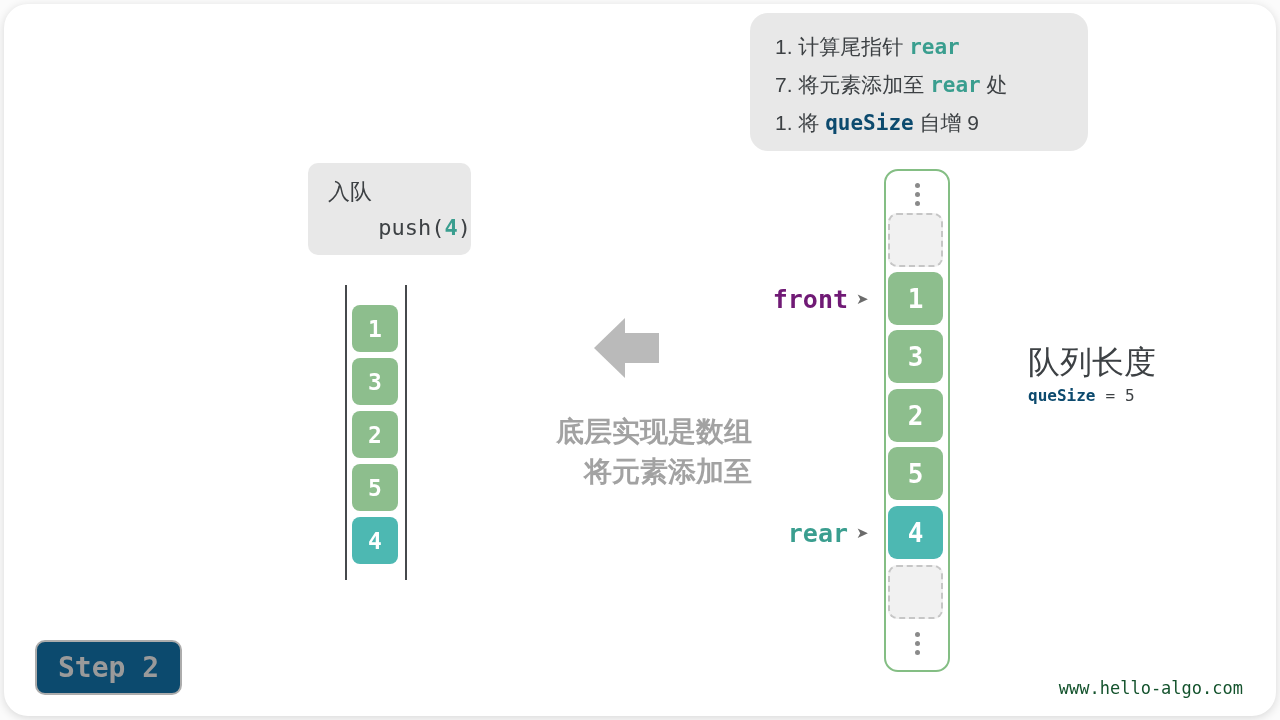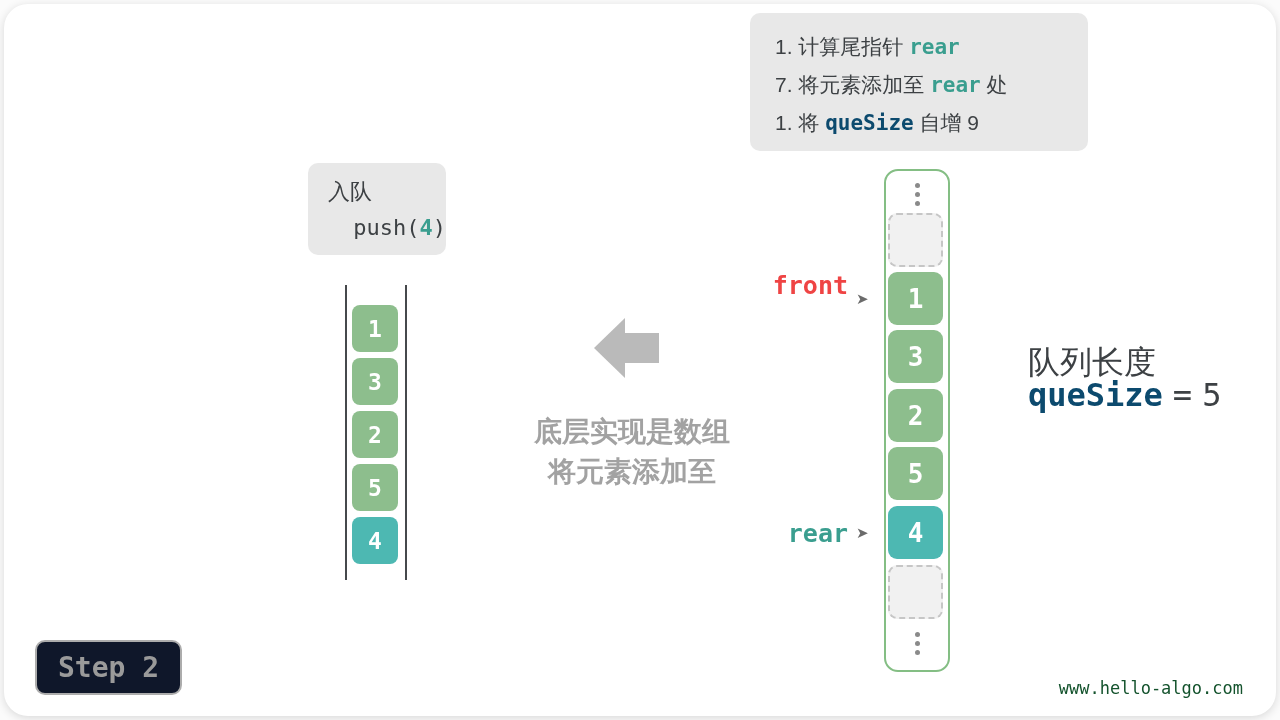--- a/index.html
+++ b/index.html
@@ -10,31 +10,31 @@
   .stage { position: relative; width: 1280px; height: 720px; }
   .card {
     position: absolute; left: 4px; top: 4px; width: 1272px; height: 712px;
     background: #ffffff; border-radius: 24px;
     box-shadow: 0 2px 10px rgba(0,0,0,0.14);
   }
 
   
   .instr-box {
     position: absolute; left: 750px; top: 13px; width: 338px; height: 138px;
-    background: #e8e8e8; border-radius: 10px;
+    background: #e8e8e8; border-radius: 18px;
     padding: 15px 0 0 25px;
     font-size: 21px; line-height: 37px; color: #3d4144;
   }
   .code { font-family: "DejaVu Sans Mono", "Liberation Mono", monospace; font-weight: bold; }
   .code-teal { color: #3a9e8f; }
   .code-blue { color: #0c4a6e; }
 
   
   .op-box {
-    position: absolute; left: 308px; top: 163px; width: 138px; height: 92px;
+    position: absolute; left: 308px; top: 163px; width: 163px; height: 92px;
     background: #e8e8e8; border-radius: 10px;
     padding: 11px 0 0 20px;
     font-size: 22px; line-height: 36px; color: #3d4144;
   }
   .op-code { font-size: 22px; color: #3d4144; }
 
   
   .wall { position: absolute; width: 2px; height: 295px; top: 285px; background: #46494c; }
   .wall-l { left: 345px; }
   .wall-r { left: 405px; }
@@ -48,21 +48,21 @@
 
   
   .arrow-head {
     position: absolute; left: 594px; top: 318px; width: 0; height: 0;
     border-top: 30px solid transparent; border-bottom: 30px solid transparent;
     border-right: 31px solid #bababa;
   }
   .arrow-body { position: absolute; left: 624px; top: 333px; width: 35px; height: 30px; background: #bababa; }
   .caption {
     position: absolute; left: 512px; top: 412px; width: 240px;
-    text-align: center; font-size: 28px; font-weight: bold; color: #a2a2a2; line-height: 40px;
+    text-align: right; font-size: 28px; font-weight: bold; color: #a2a2a2; line-height: 40px;
   }
 
   
   .q-container {
     position: absolute; left: 884px; top: 169px; width: 66px; height: 503px;
     border: 2px solid #84be84; border-radius: 14px; background: #ffffff;
   }
   .dots { position: absolute; left: 884px; width: 66px; display: flex; flex-direction: column; align-items: center; gap: 4px; }
   .dots-top { top: 183px; }
   .dots-bottom { top: 632px; }
@@ -74,36 +74,36 @@
     display: flex; align-items: center; justify-content: center;
   }
   .qcell.hl { background: #4db8b2; }
   .qcell.empty { background: #f1f1f1; border: 2px dashed #c6c6c6; height: 54px; }
 
   
   .ptr-label {
     position: absolute; left: 758px; width: 90px; text-align: right;
     font-family: "DejaVu Sans Mono", "Liberation Mono", monospace; font-weight: bold; font-size: 25px;
   }
-  .ptr-front { top: 271px; color: #ef4444; }
+  .ptr-front { top: 285px; color: #701a75; }
   .ptr-rear  { top: 519px; color: #3a9e8f; }
   .ptr-arrow { position: absolute; left: 856px; font-size: 15px; color: #6b6b6b; }
   .ptr-arrow-front { top: 290px; }
   .ptr-arrow-rear  { top: 524px; }
 
   
   .qinfo-label { position: absolute; left: 1028px; top: 341px; font-size: 32px; color: #3d4144; }
-  .qinfo-code  { position: absolute; left: 1028px; top: 376px; font-size: 32px; color: #3d4144;
+  .qinfo-code  { position: absolute; left: 1028px; top: 386px; font-size: 16px; color: #3d4144;
                  font-family: "DejaVu Sans Mono", "Liberation Mono", monospace; }
   .qinfo-code .rel { margin: 0 10px; }
 
   
   .step-box {
     position: absolute; left: 35px; top: 640px; width: 147px; height: 55px;
-    background: #0f172a; border: 2px solid #acacac; border-radius: 10px;
+    background: #0c4a6e; border: 2px solid #acacac; border-radius: 10px;
     display: flex; align-items: center; justify-content: center;
     font-family: "DejaVu Sans Mono", "Liberation Mono", monospace;
     font-weight: bold; font-size: 28px; color: #9a9a9a;
   }
 
   
   .watermark {
     position: absolute; left: 1000px; top: 678px; width: 243px; text-align: right;
     font-family: "DejaVu Sans Mono", "Liberation Mono", monospace;
     font-size: 17px; color: #14532d;

